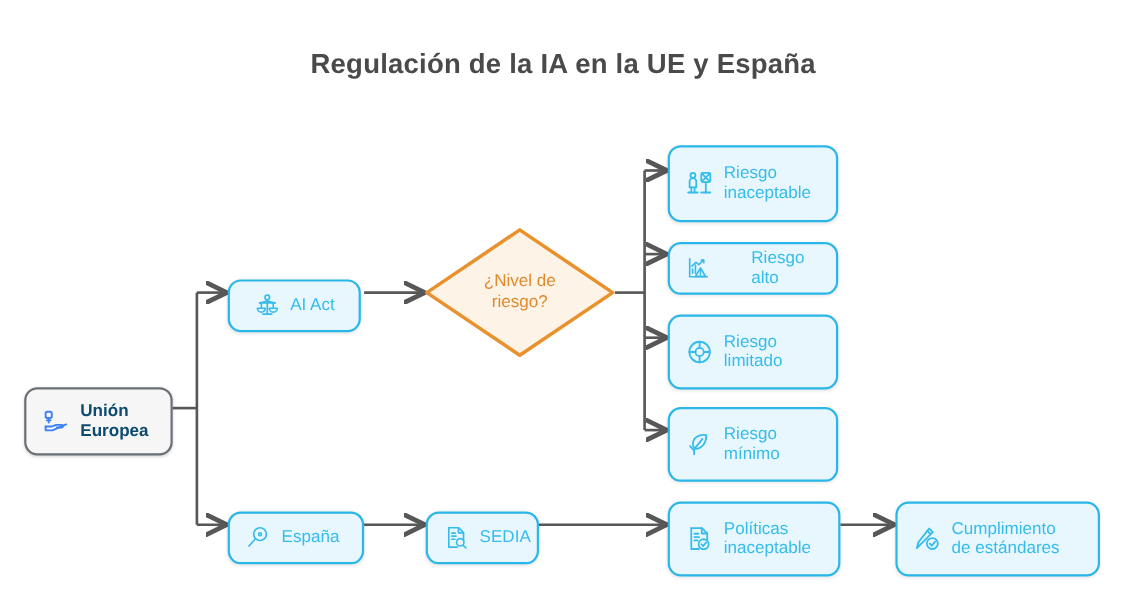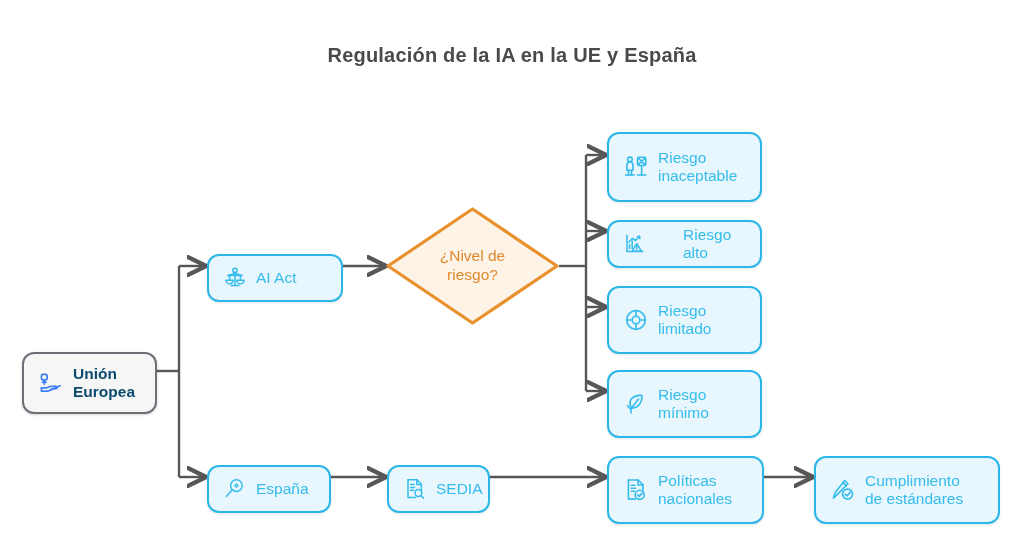--- a/index.html
+++ b/index.html
@@ -14,21 +14,21 @@
     background: #ffffff;
     font-family: "Liberation Sans", sans-serif;
     overflow: hidden;
   }
   #title {
     position: absolute;
     left: 0;
     top: 44px;
     width: 1024px;
     text-align: center;
-    font-size: 20px;
+    font-size: 25px;
     font-weight: bold;
     color: #4a4a4a;
     letter-spacing: 0.2px;
   }
   svg.wires {
     position: absolute;
     left: 0;
     top: 0;
     width: 1024px;
     height: 555px;
@@ -135,21 +135,21 @@
         <path d="M5.8 9.2 L5.8 13"></path>
         <path d="M4.2 11.2 L7.4 11.2"></path>
         <path d="M3.2 16.4 L8 16.4 L12 15 L16.6 15 C18 15 18 17.2 16.6 17.2 L12.6 17.2"></path>
         <path d="M3.2 16.4 L3.2 19.6 L9 19.6 L14.2 17.4 L20.4 14.6"></path>
       </svg>
     </span>
     <span class="lbl">Unión
 Europea</span>
   </div>
 
-  <div class="node n-blue" style="left:207px; top:242px; width:136px; height:48px;">
+  <div class="node n-blue" style="left:207px; top:242px; width:121px; height:48px;justify-content:center;">
     <span class="ico">
       <svg width="24" height="24" viewBox="0 0 24 24" fill="none" stroke="#35bced" stroke-width="1.5" stroke-linecap="round" stroke-linejoin="round">
         <circle cx="12" cy="4.4" r="2.1"></circle>
         <path d="M12 6.6 L12 19.6"></path>
         <path d="M5 9.4 L19 9.4"></path>
         <path d="M12 7.6 L5 9.4 M12 7.6 L19 9.4"></path>
         <path d="M3 14.2 a3.6 3.6 0 0 0 7.2 0 Z"></path>
         <path d="M13.8 14.2 a3.6 3.6 0 0 0 7.2 0 Z"></path>
         <path d="M6.6 9.4 L6.6 14.2 M17.4 9.4 L17.4 14.2"></path>
         <path d="M8 19.6 L16 19.6"></path>
@@ -251,21 +251,21 @@
       <svg width="26" height="26" viewBox="0 0 24 24" fill="none" stroke="#35bced" stroke-width="1.5" stroke-linecap="round" stroke-linejoin="round">
         <path d="M5 2.8 L14 2.8 L18.4 7.2 L18.4 12.4"></path>
         <path d="M5 2.8 L5 20.4 L11.4 20.4"></path>
         <path d="M13.8 2.8 L13.8 7.4 L18.4 7.4"></path>
         <path d="M7.6 7.6 L11 7.6 M7.6 10.4 L11.6 10.4 M7.6 13.2 L10.4 13.2"></path>
         <circle cx="15.4" cy="16.4" r="4.2"></circle>
         <path d="M13.5 16.4 L14.9 17.9 L17.6 14.9"></path>
       </svg>
     </span>
     <span class="lbl">Políticas
-nacionales</span>
+inaceptable</span>
   </div>
 
   <div class="node n-blue" style="left:814px; top:444px; width:186px; height:68px;">
     <span class="ico">
       <svg width="26" height="26" viewBox="0 0 24 24" fill="none" stroke="#35bced" stroke-width="1.5" stroke-linecap="round" stroke-linejoin="round">
         <path d="M13.6 3.2 L16.6 6.2 L7.2 15.6 L3.2 19.6 L4.6 14.6 Z"></path>
         <path d="M11.8 5 L14.8 8"></path>
         <circle cx="16.2" cy="15.8" r="4.6"></circle>
         <path d="M14.1 15.8 L15.7 17.5 L18.6 14.2"></path>
       </svg>

